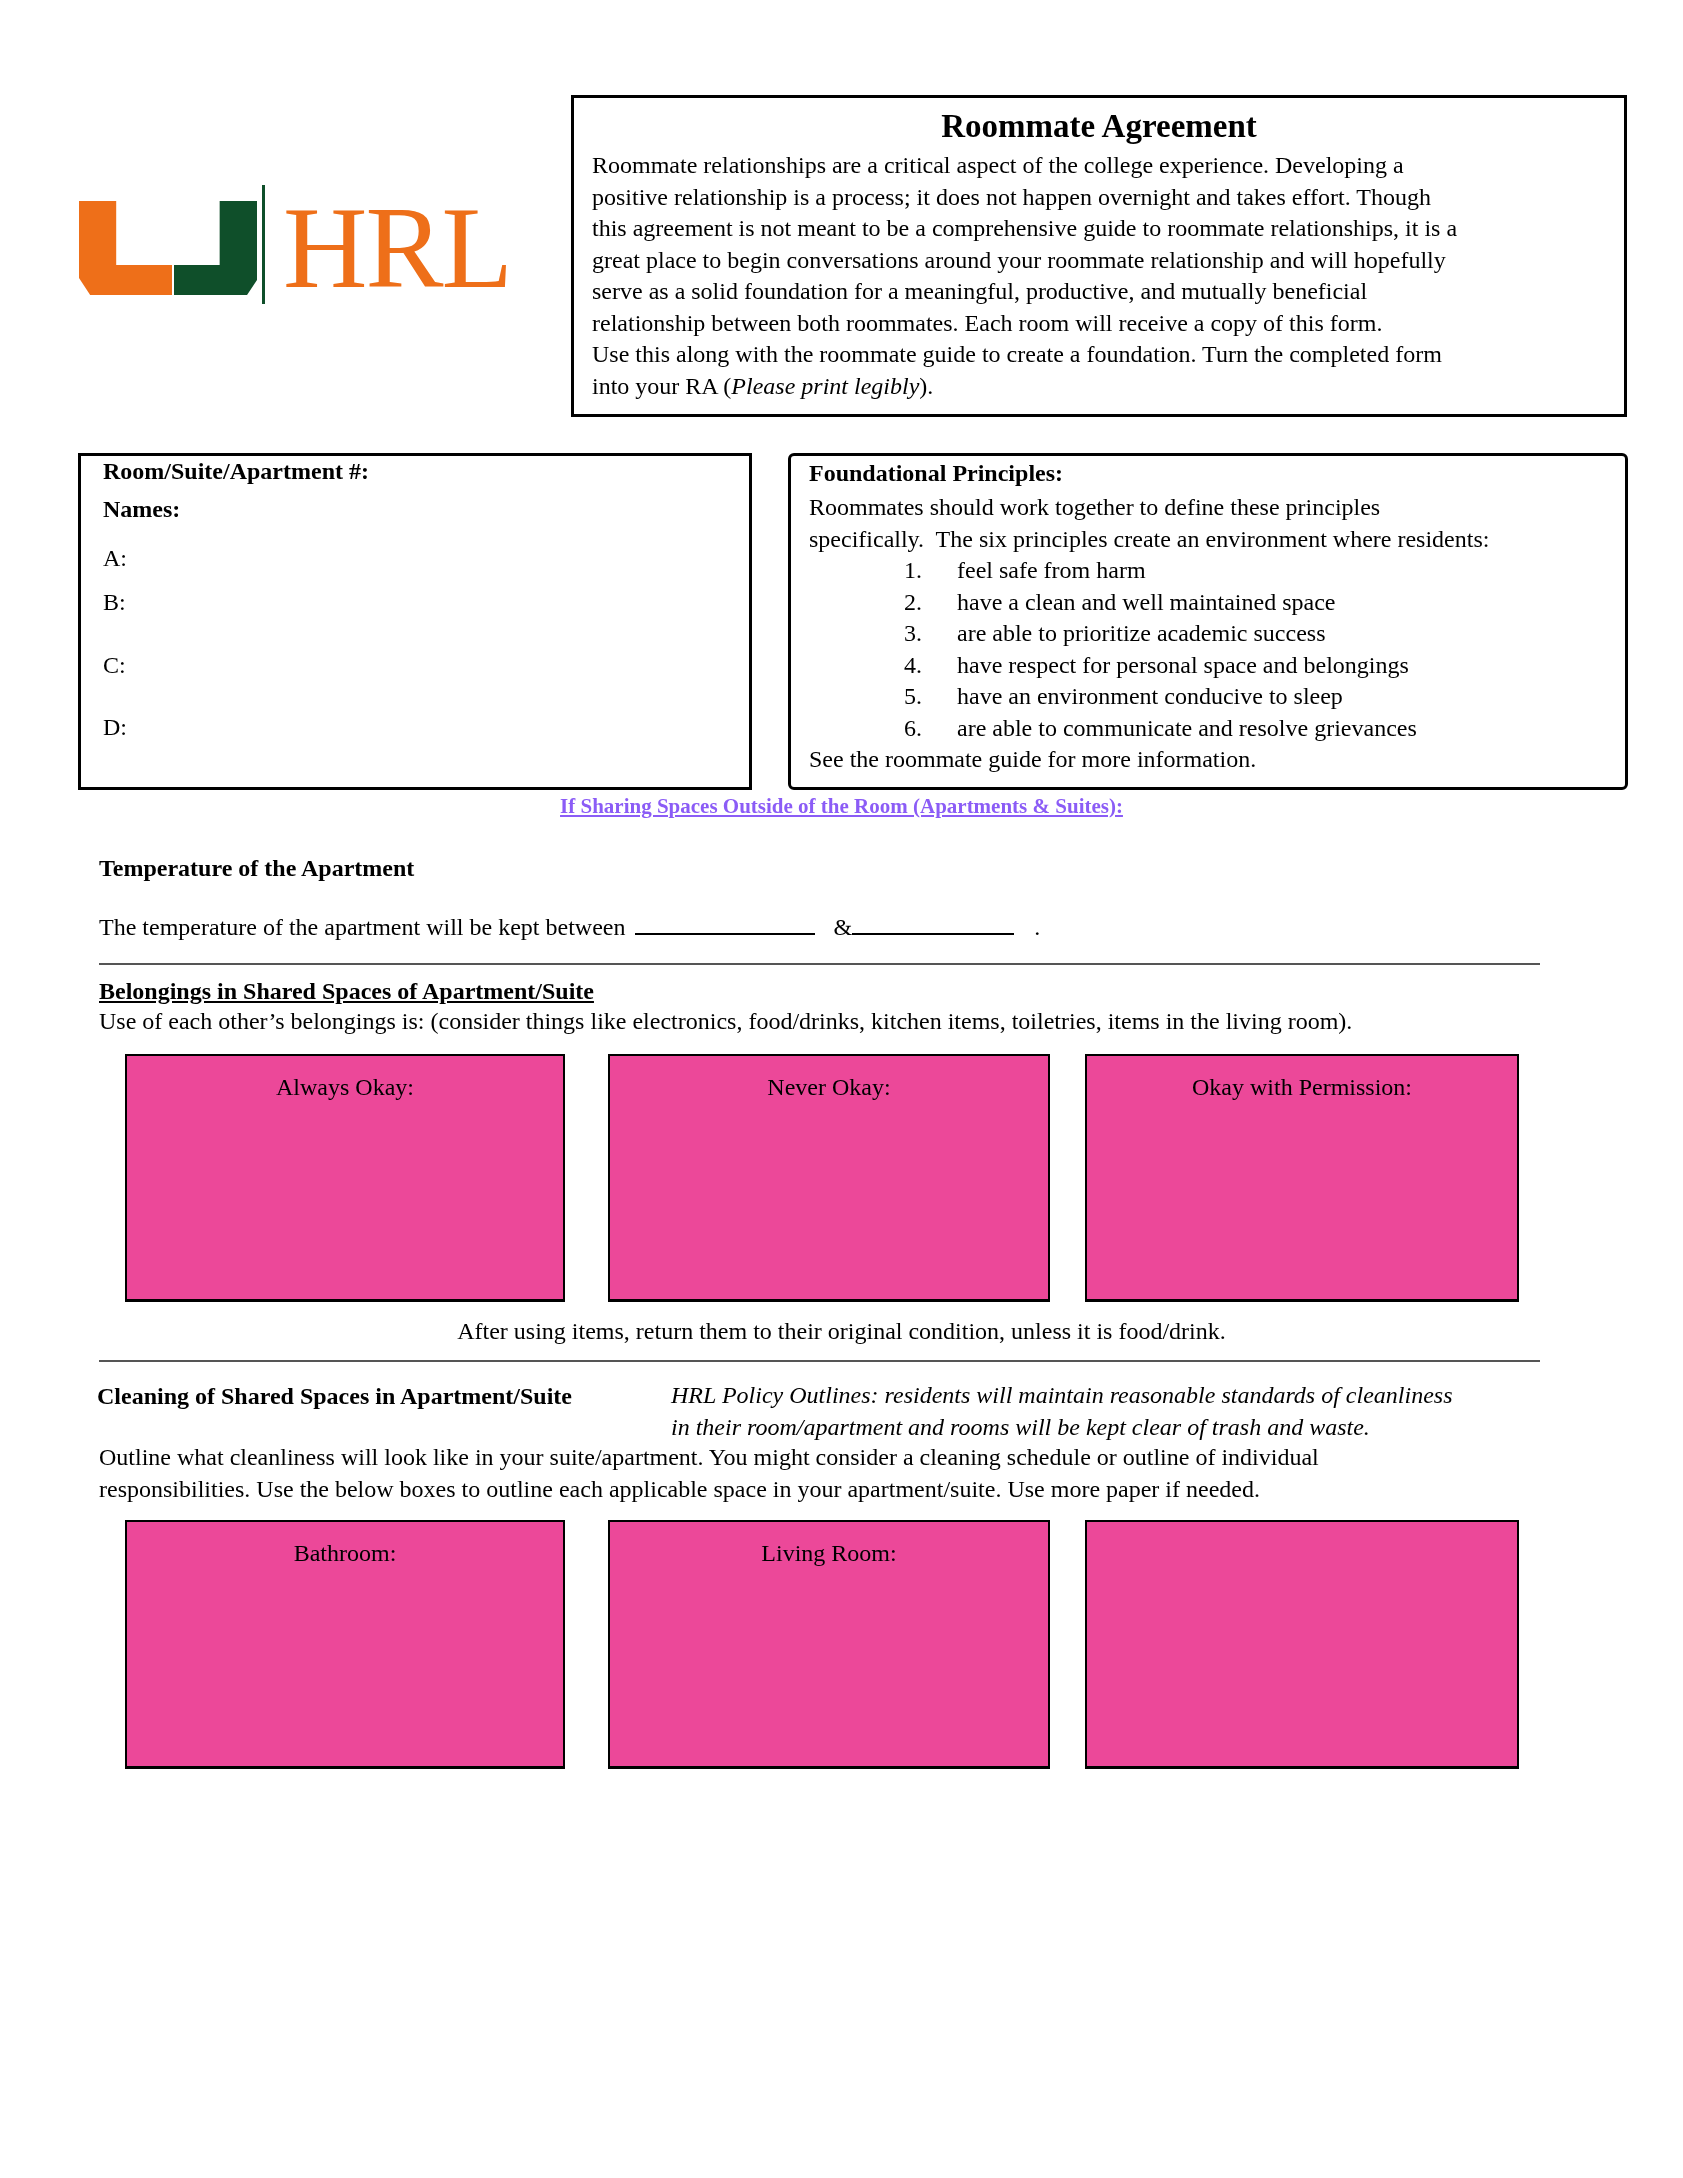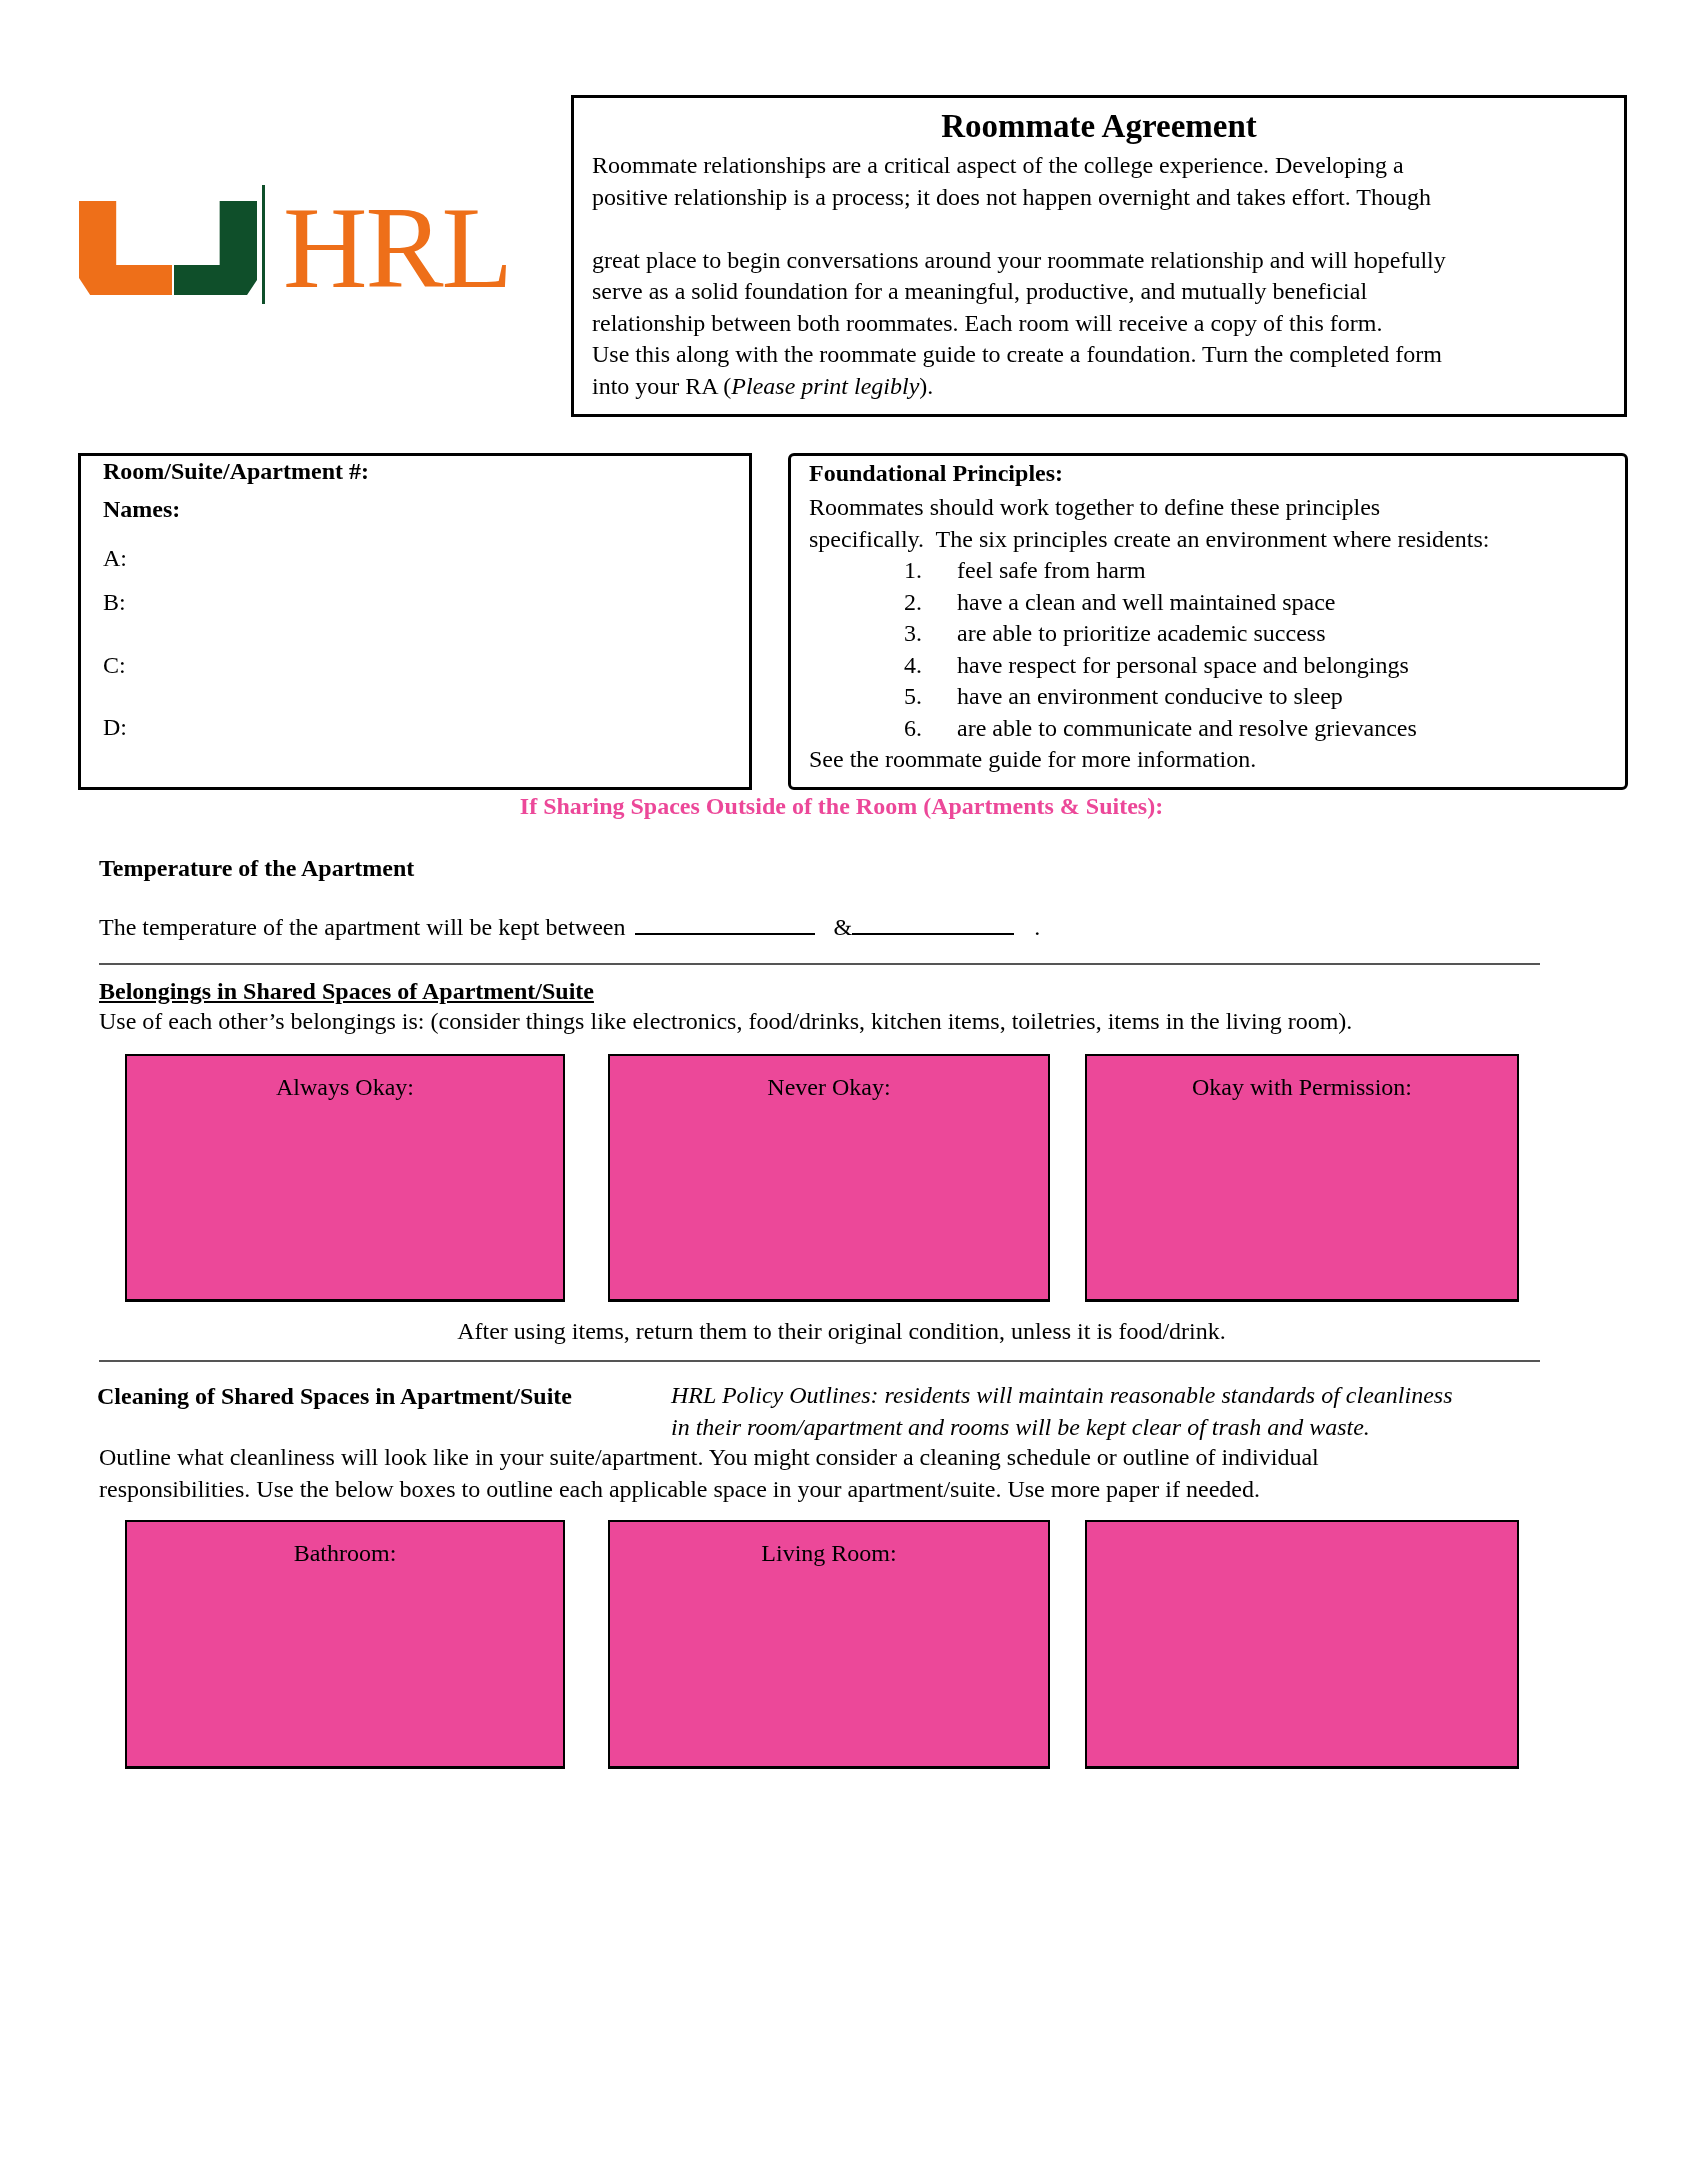--- a/index.html
+++ b/index.html
@@ -30,21 +30,21 @@
     .room-box .nm { font-size: 24px; line-height: 30px; position: absolute; left: 22px; }
 
     
     .found-box { left: 788px; top: 453px; width: 840px; height: 337px; padding: 0 0 0 18px; border-radius: 6px; }
     .found-title { font-weight: bold; font-size: 24px; line-height: 30px; margin: 2px 0 0 0; }
     .found-text { font-size: 24px; line-height: 31.5px; margin: 4px 0 0 0; }
     .plist { list-style: none; margin: 0; padding: 0; }
     .plist li { font-size: 24px; line-height: 31.5px; position: relative; padding-left: 148px; }
     .plist li .num { position: absolute; left: 95px; }
 
-    .orange-head { left: 0; width: 1683px; top: 789px; text-align: center; color: #ec4899; font-weight: bold; font-size: 24px; line-height: 34px; }
+    .orange-head { left: 0; width: 1683px; top: 789px; text-align: center; color: #8b5cf6; font-weight: bold; font-size: 21px; line-height: 34px; text-decoration: underline; }
 
     .sec-title { font-weight: bold; font-size: 24px; line-height: 30px; }
     .body-txt { font-size: 24px; line-height: 31.5px; }
     .hr { position: absolute; left: 99px; width: 1441px; height: 2px; background: #555; }
 
     .blank { display: inline-block; border-bottom: 2px solid #000; height: 24px; vertical-align: baseline; }
 
     .cbox-label { position: absolute; top: 16px; left: 0; right: 0; text-align: center; font-size: 24px; line-height: 30px; }
 
     .policy { font-style: italic; font-size: 24px; line-height: 31.5px; }
@@ -57,21 +57,21 @@
   <div class="u-right"></div>
   <div class="logo-bar"></div>
   <div class="logo-text">HRL</div>
 </div>
 
 <div class="box title-box">
   <div class="title">Roommate Agreement</div>
   <p class="intro">
     <span>Roommate relationships are a critical aspect of the college experience. Developing a</span><br>
     <span>positive relationship is a process; it does not happen overnight and takes effort. Though</span><br>
-    <br>
+    <span>this agreement is not meant to be a comprehensive guide to roommate relationships, it is a</span><br>
     <span>great place to begin conversations around your roommate relationship and will hopefully</span><br>
     <span>serve as a solid foundation for a meaningful, productive, and mutually beneficial</span><br>
     <span>relationship between both roommates. Each room will receive a copy of this form.</span><br>
     <span>Use this along with the roommate guide to create a foundation. Turn the completed form</span><br>
     <span>into your RA (</span><em>Please print legibly</em><span>).</span>
   </p>
 </div>
 
 <div class="box room-box">
   <div class="lbl" style="top:0px;">Room/Suite/Apartment #:</div>

